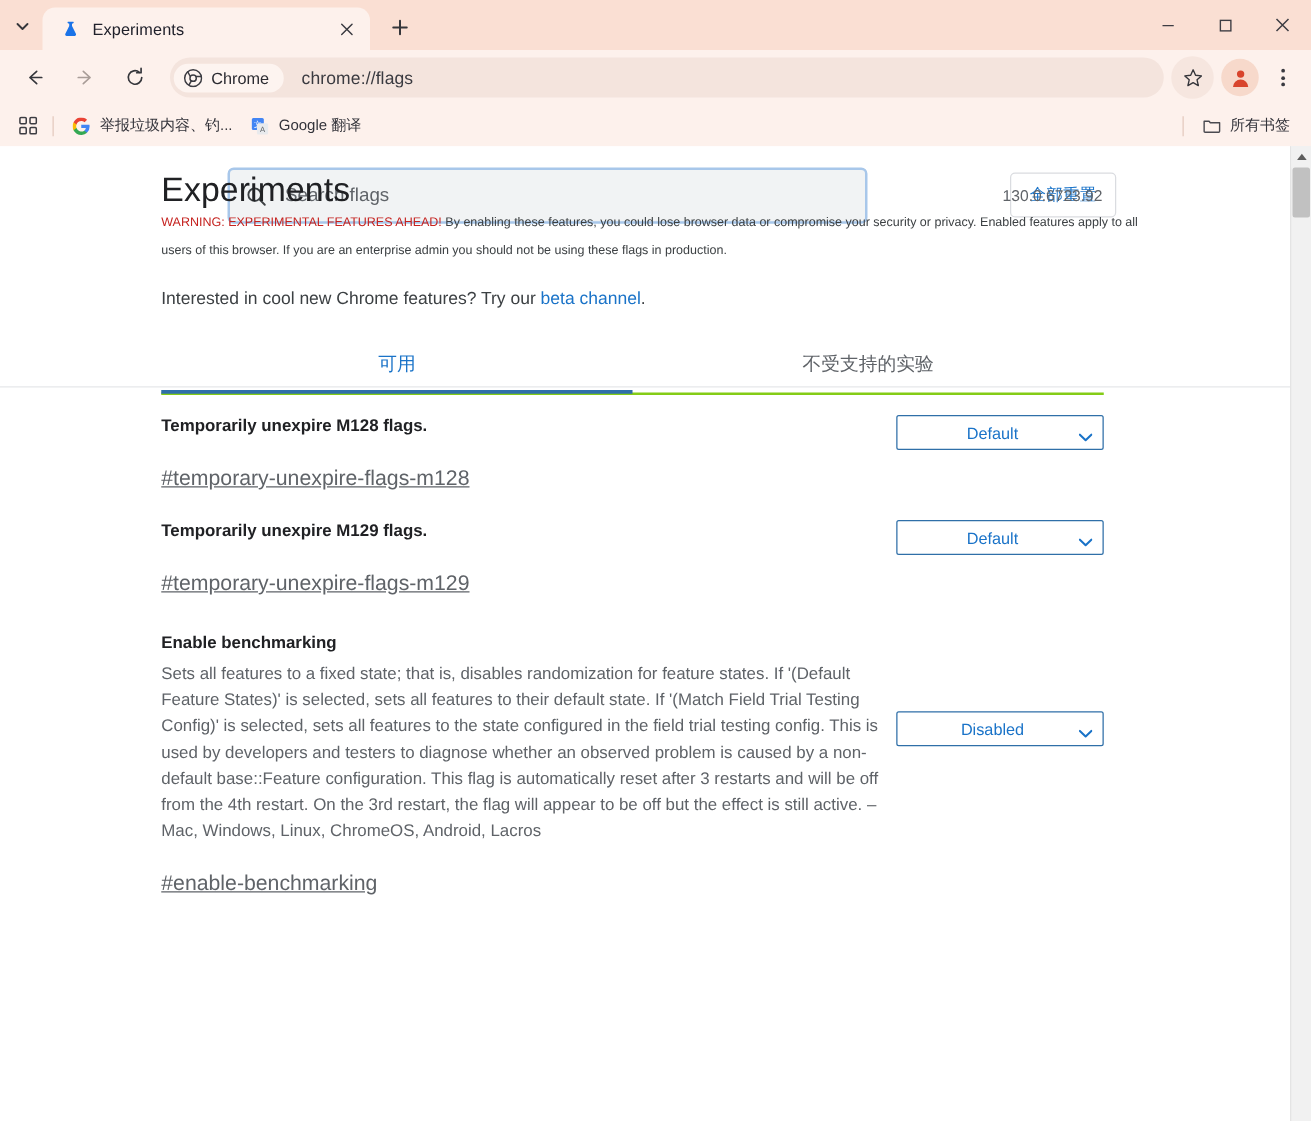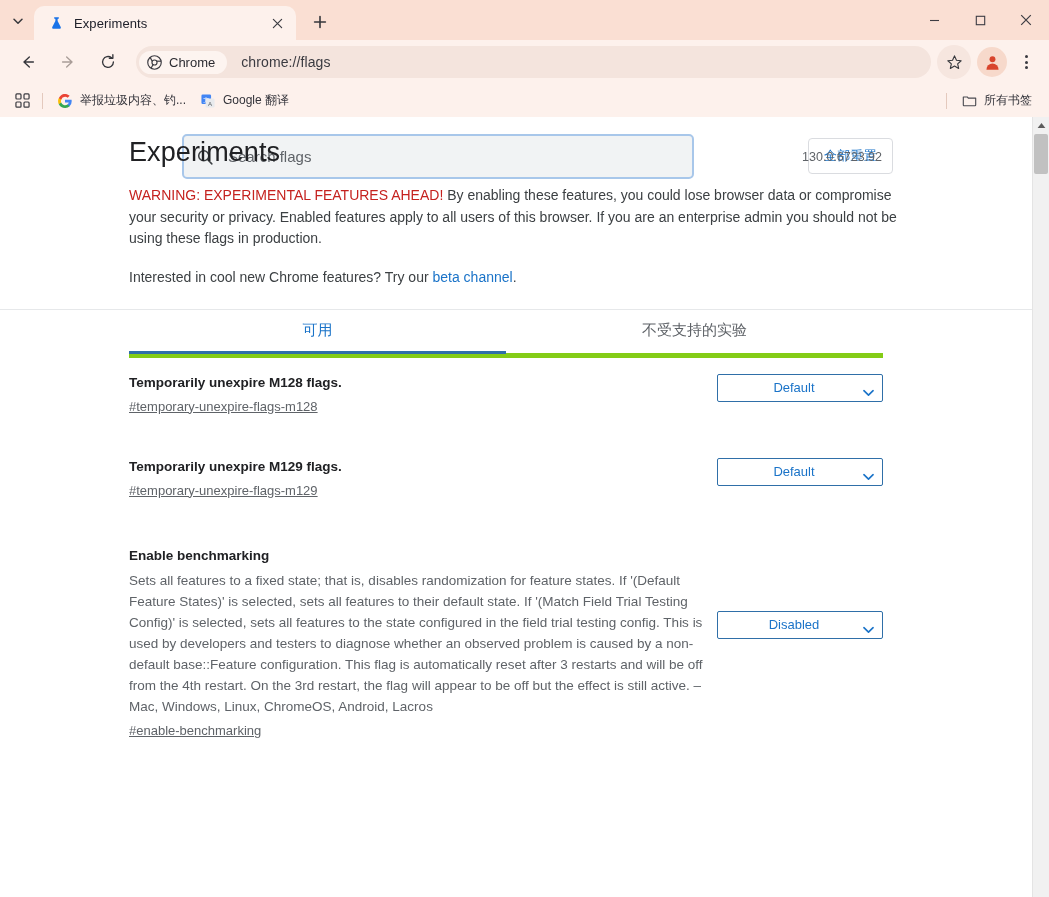--- a/index.html
+++ b/index.html
@@ -328,39 +328,38 @@
   }
   .version {
     font-size: 12.5px;
     color: #5f6368;
     white-space: nowrap;
     text-align: right;
   }
 
   .warning-block {
     padding: 0 110px 0 129px;
-    margin-top: 17px;
-    font-size: 14px;
+    font-size: 10px;
     line-height: 21.5px;
     color: #3c4043;
   }
   .warning-strong { color: #c5221f; }
   .beta-block {
     padding: 0 149px 0 129px;
     margin-top: 17px;
     font-size: 14px;
     line-height: 21px;
     color: #3c4043;
   }
   .beta-link { color: #1a73c8; cursor: pointer; }
 
   
   .flag-tabs {
     margin: 22px 149px 0 129px;
-    border-bottom: 5px solid #84cc16;
+    border-bottom: 2px solid #84cc16;
     display: flex;
     justify-content: space-between;
   }
   .flag-tab {
     flex: 1 1 0;
     text-align: center;
     padding: 11px 0 13px 0;
     font-size: 15px;
     color: #5f6368;
     cursor: pointer;
@@ -392,26 +391,26 @@
     margin: 0 0 5px 0;
     line-height: 18px;
   }
   .exp-desc {
     font-size: 13.5px;
     color: #5f6368;
     line-height: 21px;
     margin: 0 0 4px 0;
   }
   .exp-anchor {
-    font-size: 13px;
+    font-size: 17px;
     color: #5f6368;
     text-decoration: underline;
     cursor: pointer;
     display: inline-block;
-    margin-top: 0;
+    margin-top: 18px;
   }
   .exp-control {
     flex: 0 0 166px;
     display: flex;
     align-items: flex-start;
   }
   .exp-select {
     width: 166px;
     height: 28px;
     border: 1px solid #2f6fa8;

